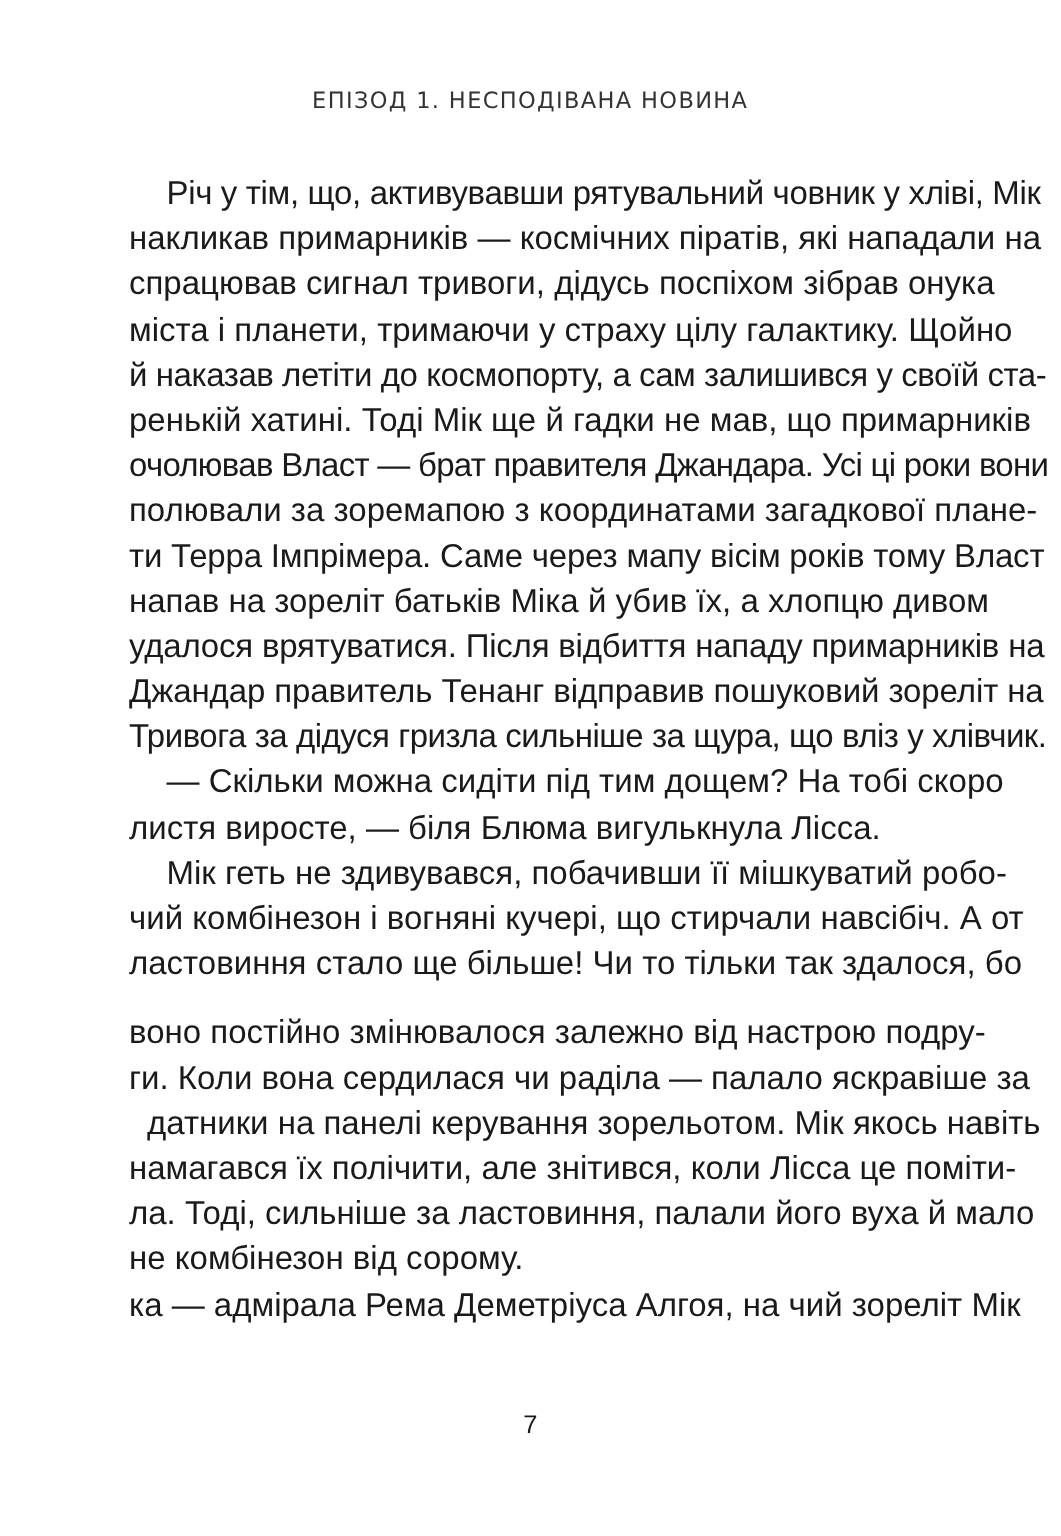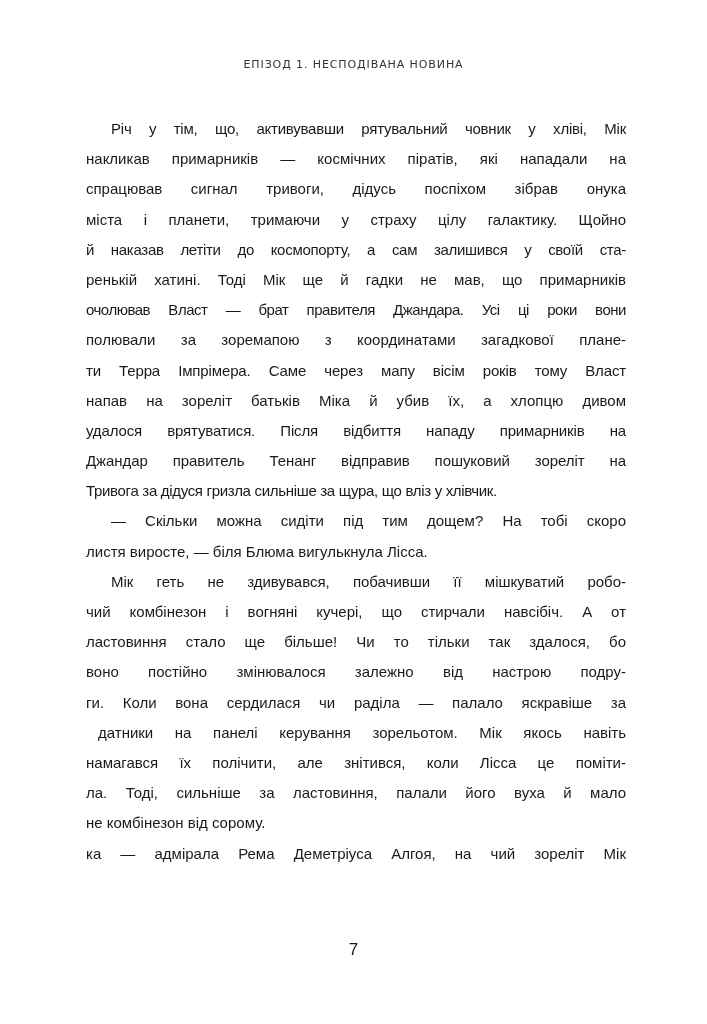--- a/index.html
+++ b/index.html
@@ -14,31 +14,31 @@
     overflow: hidden;
     color: #1a1a1a;
     font-family: "DejaVu Sans", sans-serif;
   }
   .running-header {
     position: absolute;
     top: 58px;
     left: 0;
     width: 707px;
     text-align: center;
-    font-size: 11px;
+    font-size: 15px;
     letter-spacing: 0.9px;
     color: #333333;
     font-family: "DejaVu Sans", sans-serif;
   }
   .text-block {
     position: absolute;
     top: 114px;
     left: 86px;
     width: 540px;
-    font-size: 15px;
+    font-size: 22px;
     line-height: 30.2px;
     font-family: "Liberation Sans", sans-serif;
     color: #1a1a1a;
   }
   .line {
     display: block;
     white-space: nowrap;
     text-align: justify;
     text-align-last: justify;
     height: 30.2px;
@@ -78,21 +78,21 @@
     <span class="line" style="white-space: nowrap; letter-spacing: -0.134698px;">ти Терра Імпрімера. Саме через мапу вісім років тому Власт</span>
     <span class="line" style="white-space: nowrap;">напав на зореліт батьків Міка й убив їх, а хлопцю дивом</span>
     <span class="line" style="white-space: nowrap; letter-spacing: -0.136239px;">удалося врятуватися. Після відбиття нападу примарників на</span>
     <span class="line" style="white-space: nowrap; letter-spacing: -0.0707386px;">Джандар правитель Тенанг відправив пошуковий зореліт на</span>
     <span class="line last" style="white-space: nowrap; letter-spacing: -0.313781px;">Тривога за дідуся гризла сильніше за щура, що вліз у хлівчик.</span>
     <span class="line indent" style="white-space: nowrap;">— Скільки можна сидіти під тим дощем? На тобі скоро</span>
     <span class="line last" style="white-space: nowrap;">листя виросте, — біля Блюма вигулькнула Лісса.</span>
     <span class="line indent" style="white-space: nowrap;">Мік геть не здивувався, побачивши її мішкуватий робо-</span>
     <span class="line" style="white-space: nowrap;">чий комбінезон і вогняні кучері, що стирчали навсібіч. А от</span>
     <span class="line" style="white-space: nowrap;">ластовиння стало ще більше! Чи то тільки так здалося, бо</span>
-    <span class="line" style="white-space: nowrap;">воно постійно змінювалося залежно від настрою подру-</span>
+    <span class="line" style="white-space: nowrap; margin-top: 16px;">воно постійно змінювалося залежно від настрою подру-</span>
     <span class="line" style="white-space: nowrap;">ги. Коли вона сердилася чи раділа — палало яскравіше за</span>
     <span class="line" style="white-space: nowrap; margin-left: 12px;">датники на панелі керування зорельотом. Мік якось навіть</span>
     <span class="line" style="white-space: nowrap;">намагався їх полічити, але знітився, коли Лісса це поміти-</span>
     <span class="line" style="white-space: nowrap;">ла. Тоді, сильніше за ластовиння, палали його вуха й мало</span>
     <span class="line last" style="white-space: nowrap;">не комбінезон від сорому.</span>
     <span class="line" style="white-space: nowrap;">ка — адмірала Рема Деметріуса Алгоя, на чий зореліт Мік</span>
   </div>
 
 <div class="page-number">7</div>
 

